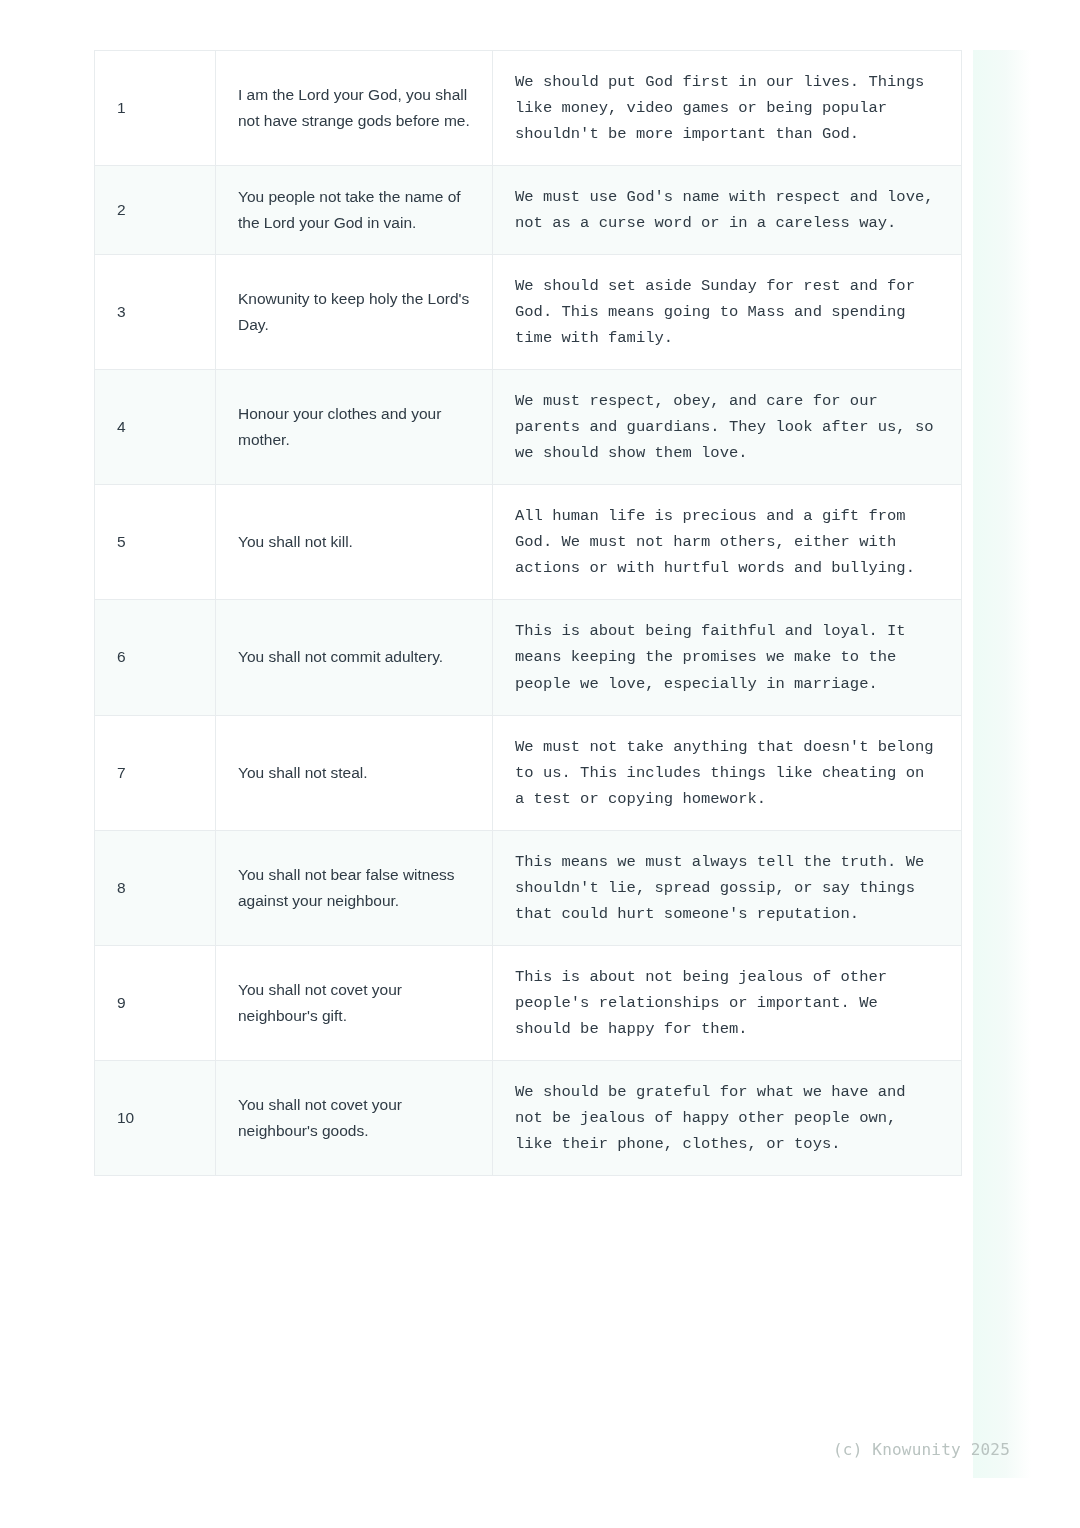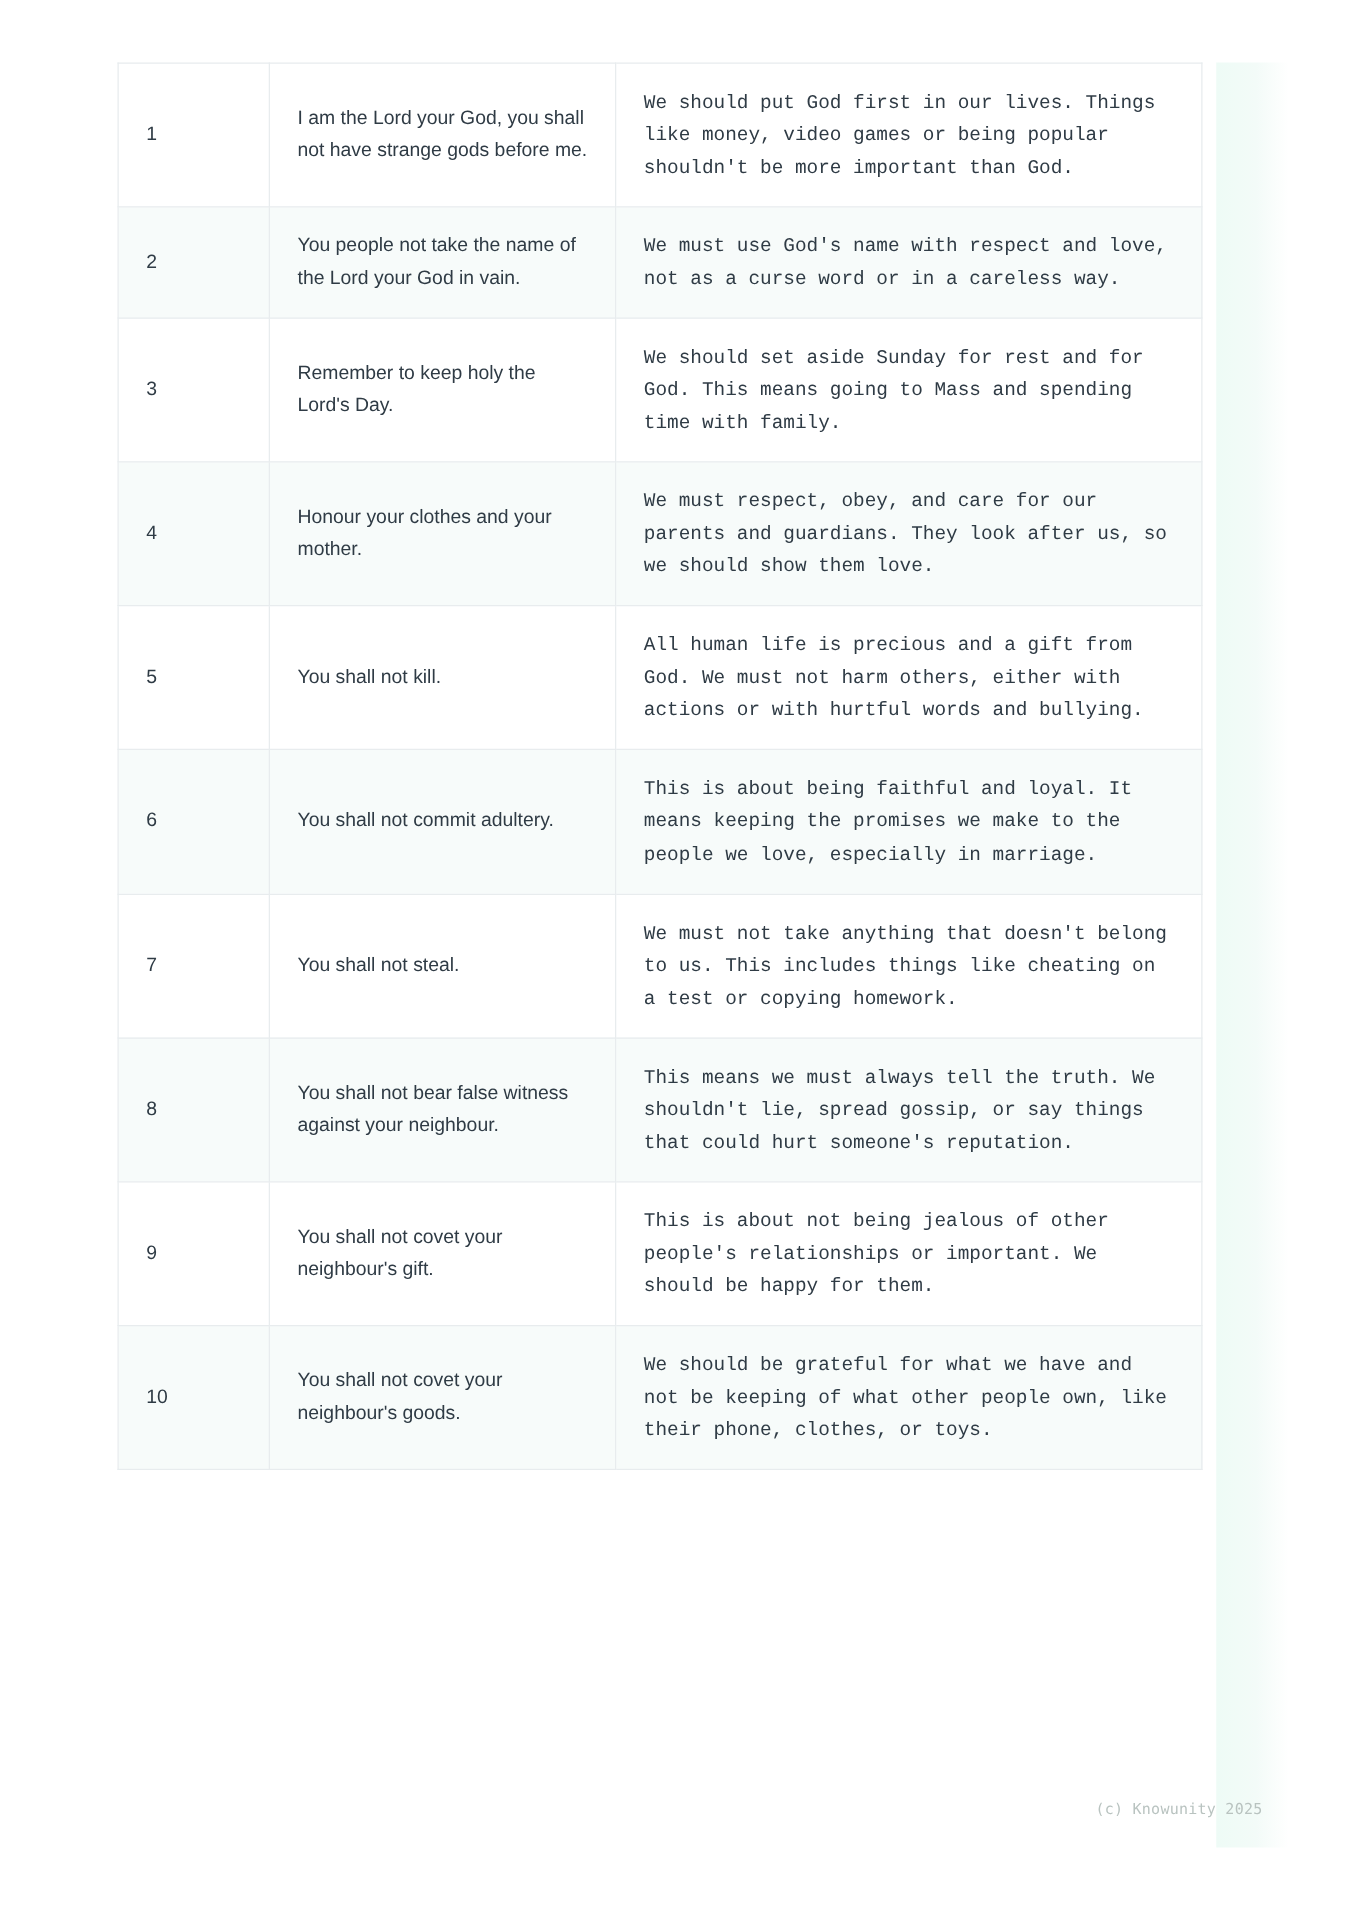--- a/index.html
+++ b/index.html
@@ -77,21 +77,21 @@
   }
   tr.plain td {
     background: #ffffff;
   }
 
   .watermark {
     position: absolute;
     right: 70px;
     top: 1440px;
     font-family: "DejaVu Sans Mono", monospace;
-    font-size: 12px;
+    font-size: 16px;
     color: #b9c3c0;
     letter-spacing: 0.2px;
     white-space: nowrap;
   }
 </style>
 </head>
 <body>
 
 <div class="page">
 
@@ -108,21 +108,21 @@
         </tr>
 
         <tr class="alt">
           <td class="num">2</td>
           <td class="cmd">You people not take the name of the Lord your God in vain.</td>
           <td class="expl">We must use God's name with respect and love, not as a curse word or in a careless way.</td>
         </tr>
 
         <tr class="plain">
           <td class="num">3</td>
-          <td class="cmd">Remember to keep holy the Lord's Day.</td>
+          <td class="cmd">Knowunity to keep holy the Lord's Day.</td>
           <td class="expl">We should set aside Sunday for rest and for God. This means going to Mass and spending time with family.</td>
         </tr>
 
         <tr class="alt">
           <td class="num">4</td>
           <td class="cmd">Honour your clothes and your mother.</td>
           <td class="expl">We must respect, obey, and care for our parents and guardians. They look after us, so we should show them love.</td>
         </tr>
 
         <tr class="plain">
@@ -151,21 +151,21 @@
 
         <tr class="plain">
           <td class="num">9</td>
           <td class="cmd">You shall not covet your neighbour's gift.</td>
           <td class="expl">This is about not being jealous of other people's relationships or important. We should be happy for them.</td>
         </tr>
 
         <tr class="alt">
           <td class="num">10</td>
           <td class="cmd">You shall not covet your neighbour's goods.</td>
-          <td class="expl">We should be grateful for what we have and not be keeping of what other people own, like their phone, clothes, or toys.</td>
+          <td class="expl">We should be grateful for what we have and not be jealous of happy other people own, like their phone, clothes, or toys.</td>
         </tr>
 
       </tbody>
     </table>
   </div>
 
   <div class="watermark">(c) Knowunity 2025</div>
 
 </div>
 

